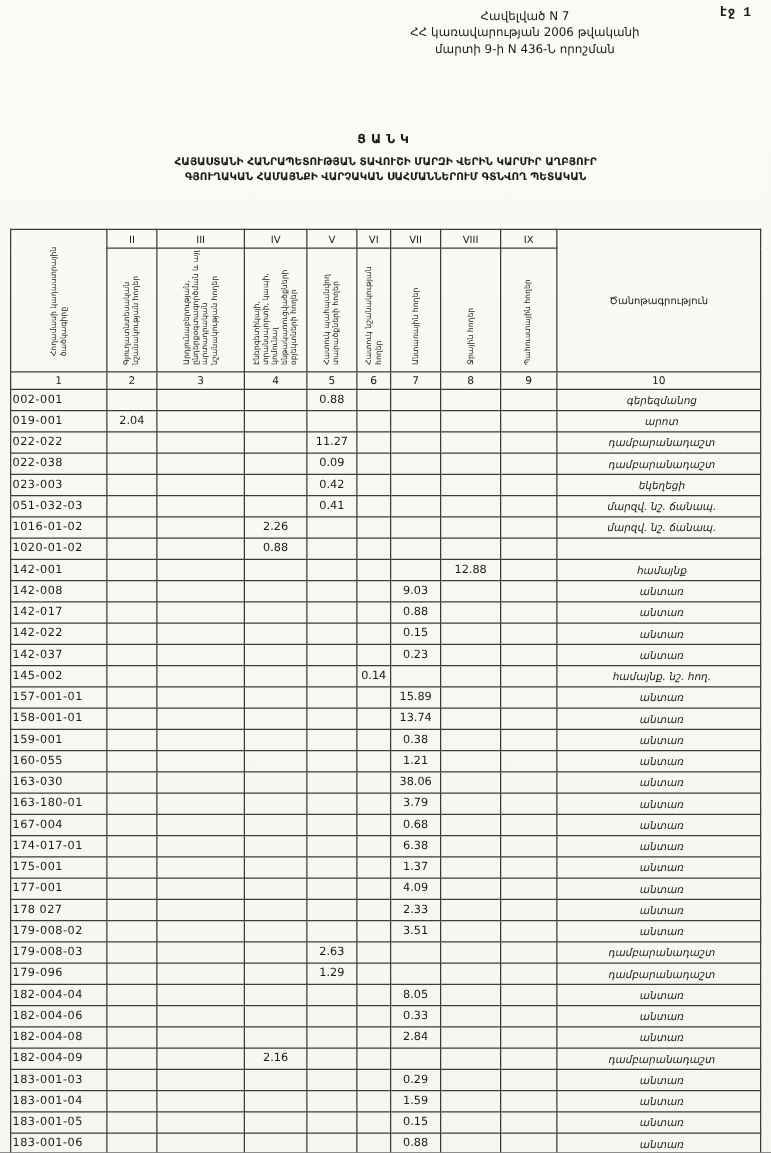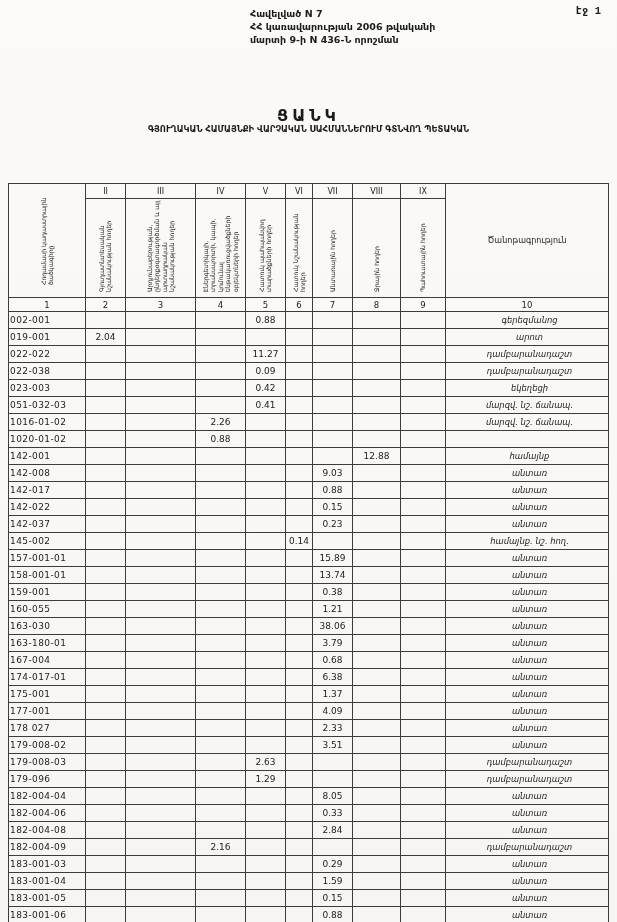--- a/index.html
+++ b/index.html
@@ -12,27 +12,27 @@
     color:#1b1b1b;
     overflow:hidden;
     box-shadow:0 0 6px rgba(0,0,0,.4);
   }
   .pageno {
     position:absolute; top:4px; right:16px;
     font-size:10.5px; font-weight:bold;font-family:Liberation Mono, monospace;
   }
   .appendix {
     position:absolute; top:8px; left:250px; width:340px;
-    font-weight:bold;
+    text-align:center; font-weight:normal;
     font-size:9.5px; line-height:1.35;
   }
   .doc-title {
     position:absolute; top:106px; left:0; width:100%;
     text-align:center; font-weight:bold;
-    font-size:16px; letter-spacing:4px;
+    font-size:10px; letter-spacing:4px;
   }
   .subtitle {
     position:absolute; top:124px; left:20px; width:577px;
     text-align:center; font-weight:bold;
     font-size:8.4px; line-height:1.4;
   }
   table.land-table {
     position:absolute; top:183px; left:8px; width:600px;
     border-collapse:collapse; table-layout:fixed;
   }
@@ -64,20 +64,21 @@
 
 <div class="page">
   <div class="pageno">էջ 1</div>
   <div class="appendix" id="appendix">
       <div>Հավելված N 7</div>
       <div>ՀՀ կառավարության 2006 թվականի</div>
       <div>մարտի 9-ի N 436-Ն որոշման</div>
     </div>
   <div class="doc-title">ՑԱՆԿ</div>
   <div class="subtitle" id="subtitle">
+      <div>ՀԱՅԱՍՏԱՆԻ ՀԱՆՐԱՊԵՏՈՒԹՅԱՆ ՏԱՎՈՒՇԻ ՄԱՐԶԻ ՎԵՐԻՆ ԿԱՐՄԻՐ ԱՂԲՅՈՒՐ</div>
       <div>ԳՅՈՒՂԱԿԱՆ ՀԱՄԱՅՆՔԻ ՎԱՐՉԱԿԱՆ ՍԱՀՄԱՆՆԵՐՈՒՄ ԳՏՆՎՈՂ ՊԵՏԱԿԱՆ</div>
     </div>
 
   <table class="land-table">
     <colgroup>
       <col style="width:77px">
         <col style="width:40px">
         <col style="width:70px">
       <col style="width:50px">
         <col style="width:40px">

